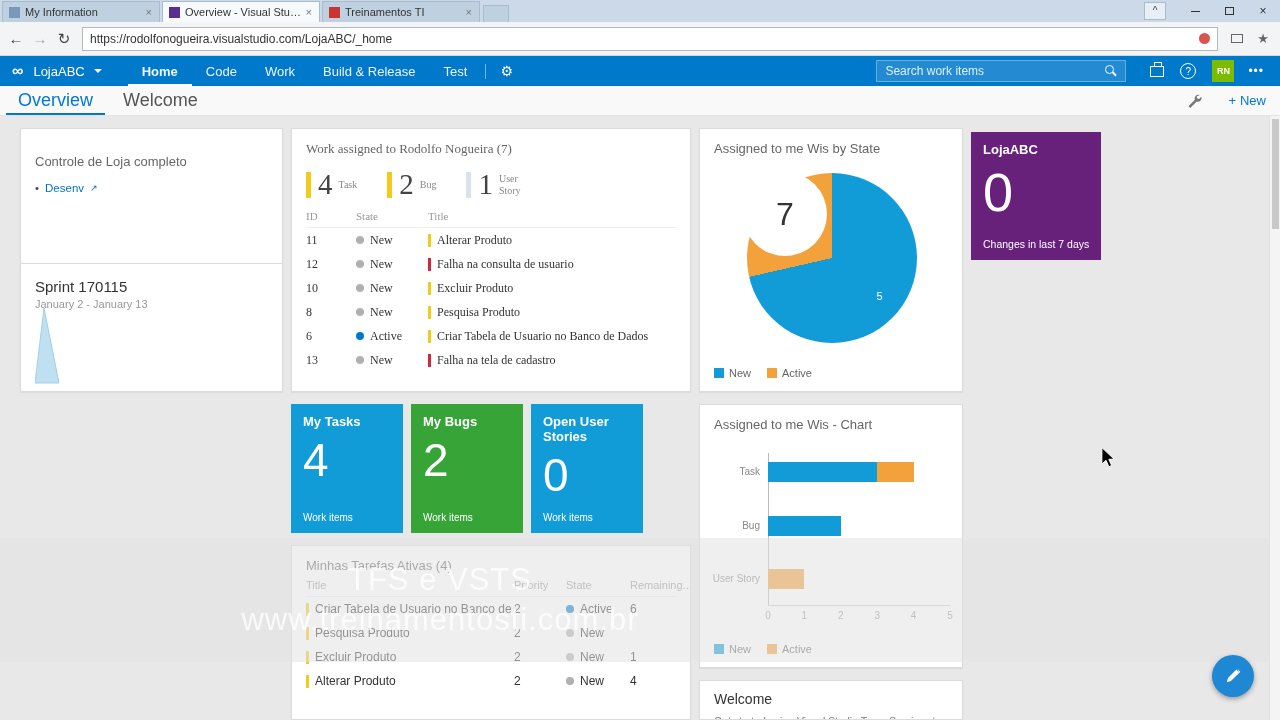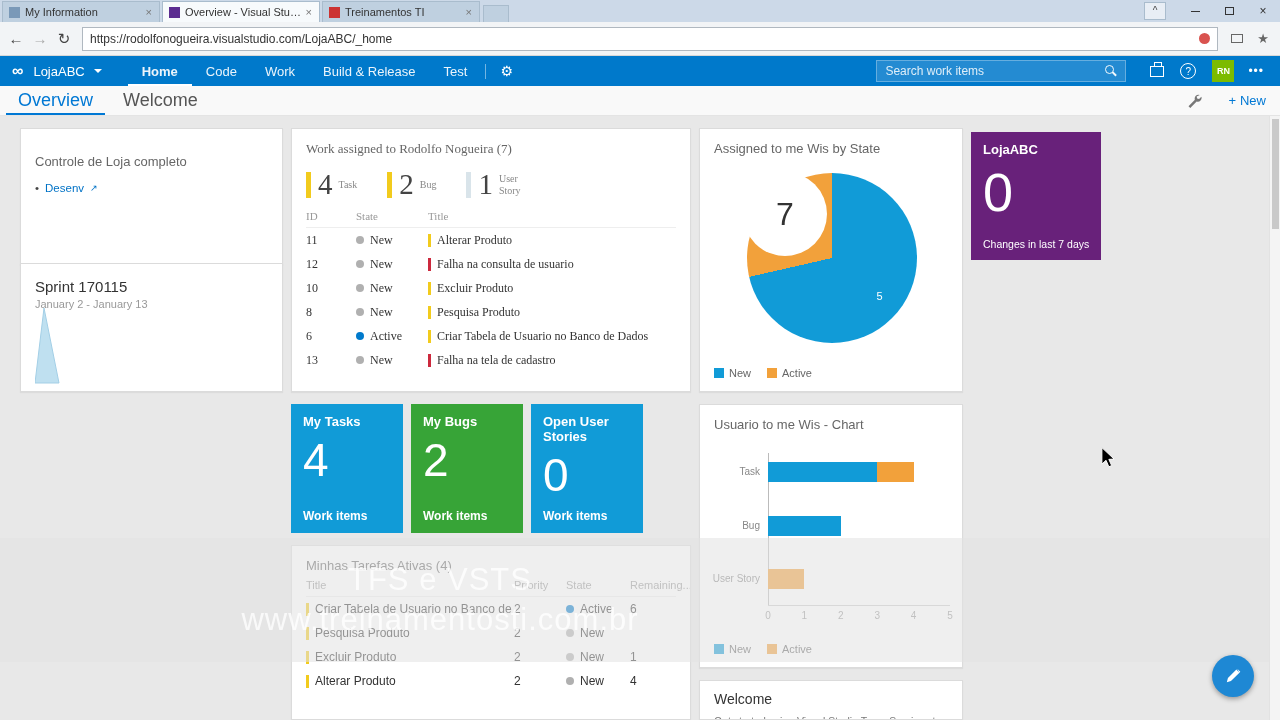--- a/index.html
+++ b/index.html
@@ -113,21 +113,21 @@
 
   .purple-tile { position:absolute; left:971px; top:16px; width:130px; height:128px; padding:10px 12px; color:#fff; }
   .ptile-title { font-size:13px; font-weight:600; }
   .ptile-value { font-size:54px; font-weight:200; line-height:1; margin-top:8px; }
   .ptile-caption { position:absolute; left:12px; bottom:10px; font-size:10.5px; }
 
   .tiles-row { position:absolute; left:291px; top:288px; width:400px; height:129px; display:flex; gap:8px; }
   .tile { width:112px; height:129px; position:relative; color:#fff; padding:10px 12px; flex:none; }
   .tile-title { font-size:13px; font-weight:600; }
   .tile-value { font-size:46px; font-weight:200; line-height:1; margin-top:8px; }
-  .tile-caption { position:absolute; left:12px; bottom:10px; font-size:12px;font-weight:bold; }
+  .tile-caption { position:absolute; left:12px; bottom:10px; font-size:10px; }
 
   .barchart-card { left:699px; top:288px; width:264px; height:264px; padding:12px 14px; }
   .bar-plot { position:absolute; left:0; top:0; width:100%; height:100%; }
   .bar-axis-v { position:absolute; left:68px; top:48px; width:1px; height:152px; background:#BBB; }
   .bar-axis-h { position:absolute; left:68px; top:200px; width:182px; height:1px; background:#CCC; }
   .bar-cat { position:absolute; left:0; width:60px; text-align:right; font-size:10px; color:#888; }
   .bar-seg { position:absolute; height:20px; }
   .bar-tick { position:absolute; top:205px; font-size:10px; color:#999; width:10px; text-align:center; }
 
   .tarefas-card { left:291px; top:429px; width:400px; height:175px; padding:12px 14px; }
@@ -412,21 +412,21 @@
         </div>
 
         <div class="tile" style="background: rgb(17, 155, 215);">
           <div class="tile-title">Open User Stories</div>
           <div class="tile-value">0</div>
           <div class="tile-caption">Work items</div>
         </div>
       </div>
 
     <div class="card barchart-card">
-      <div class="card-title">Usuario to me Wis - Chart</div>
+      <div class="card-title">Assigned to me Wis - Chart</div>
       <div class="bar-plot">
         <div class="bar-axis-v"></div>
         <div class="bar-axis-h"></div>
       <div class="bar-cat" style="top: 61px;">Task</div>
           <div class="bar-seg" style="left: 68px; top: 57px; width: 109.2px; background: rgb(17, 155, 215);"></div>
           <div class="bar-seg" style="left: 177.2px; top: 57px; width: 36.4px; background: rgb(242, 161, 59);"></div>
           <div class="bar-cat" style="top: 115px;">Bug</div>
           <div class="bar-seg" style="left: 68px; top: 111px; width: 72.8px; background: rgb(17, 155, 215);"></div>
           <div class="bar-cat" style="top: 168px;">User Story</div>
           <div class="bar-seg" style="left: 68px; top: 164px; width: 36.4px; background: rgb(242, 161, 59);"></div>

